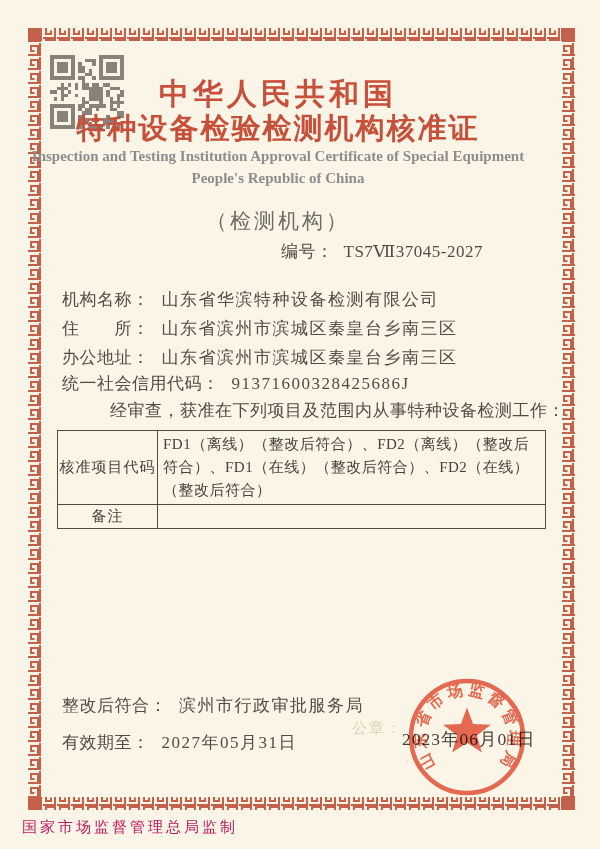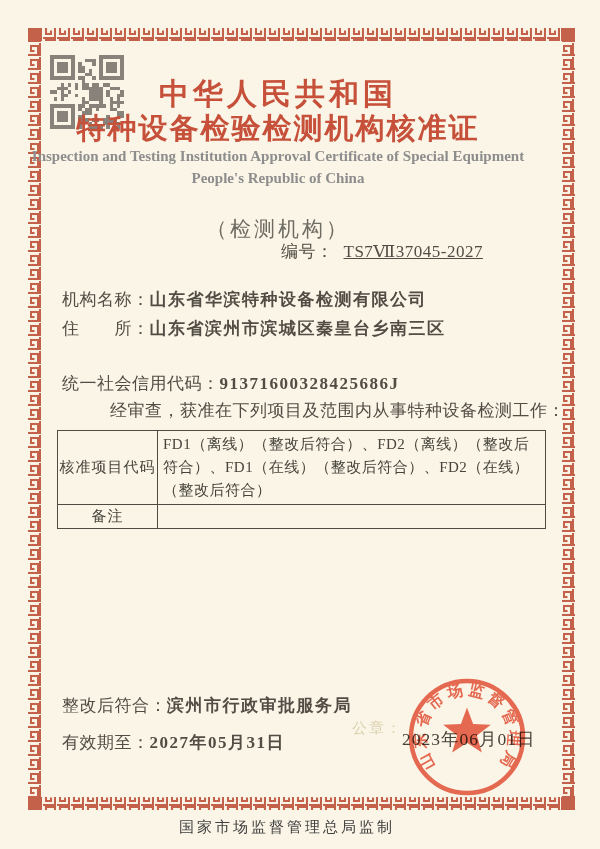--- a/index.html
+++ b/index.html
@@ -21,28 +21,28 @@
     font-weight:bold; color:#c6503a;
   }
   .title1{ top:74px; font-size:30px; letter-spacing:4px; }
   .title2{ top:109px; font-size:29px; letter-spacing:2px; }
   .title-en{
     font-weight:bold; color:#8d8d8d; font-size:15px;
     font-family:"Liberation Serif","DejaVu Serif",serif;
   }
   .en1{ top:148px; }
   .en2{ top:170px; }
-  .category{ top:207px; font-size:21px; color:#6e6c63; letter-spacing:3px;margin-top:8px; }
+  .category{ top:207px; font-size:21px; color:#6e6c63; letter-spacing:3px; }
 
   .cert-no{ left:281px; top:240px; font-size:17px; color:#514d44; letter-spacing:.5px;}
-  .cert-no .num{ margin-left:10px;text-decoration:underline; }
+  .cert-no .num{ margin-left:10px; }
 
   .field-row{ left:62px; font-size:17px; color:#514d44; white-space:nowrap; }
   .field-row .lbl{ display:inline-block; letter-spacing:.5px; }
-  .field-row .val{ letter-spacing:1.5px;font-weight:bold; }
+  .field-row .val{ margin-left:12px; letter-spacing:1.5px; }
   .fr0{ top:288px; } .fr1{ top:317px; } .fr2{ top:346px; } .fr3{ top:372px; }
 
   .statement{ left:110px; top:399px; font-size:17px; color:#514d44; letter-spacing:.5px; }
 
   table.approval{
     position:absolute; left:57px; top:430px; width:489px;
     border-collapse:collapse; table-layout:fixed;
   }
   table.approval td{
     border:1.4px solid #4f4b42; color:#46433b;
@@ -53,22 +53,22 @@
   tr.r1 td{ height:55px; }
   tr.r2 td{ height:22px; }
 
   .bot0{ top:694px; } .bot1{ top:731px; }
   .seal-label{ left:352px; top:719px; font-size:15px; color:#d6cba6; opacity:.85; letter-spacing:2px; }
   .issue-date{ left:402px; top:727px; font-size:17.5px; color:#45423a; letter-spacing:1px; z-index:2; }
 
   .seal-wrap{ left:393px; top:663px; width:150px; height:150px; z-index:3;
               mix-blend-mode:multiply; opacity:.92; }
 
-  .page-footer{ top:818px; left:22px; width:530px; text-align:center;
-    font-size:15px; color:#404040; letter-spacing:3px;
+  .page-footer{ top:818px; left:22px; width:530px; 
+    font-size:15px; color:#be185d; letter-spacing:3px;
     font-family:"Liberation Sans","DejaVu Sans",sans-serif; }
 
   .qr{ left:50px; top:55px; width:74px; height:74px; }
   .border-svg{ left:0; top:0; width:600px; height:849px; pointer-events:none; }
 </style>
 </head>
 <body>
 
 <div class="page">
 
@@ -232,20 +232,23 @@
   <div class="abs cert-no">
     <span class="lbl">编号：</span><span class="num">TS7Ⅶ37045-2027</span>
   </div>
 
   <div class="abs field-row fr0">
     <span class="lbl">机构名称：</span><span class="val">山东省华滨特种设备检测有限公司</span>
   </div>
   <div class="abs field-row fr1">
     <span class="lbl">住　　所：</span><span class="val">山东省滨州市滨城区秦皇台乡南三区</span>
   </div>
+  <div class="abs field-row fr2">
+    <span class="lbl">办公地址：</span><span class="val">山东省滨州市滨城区秦皇台乡南三区</span>
+  </div>
   <div class="abs field-row fr3">
     <span class="lbl">统一社会信用代码：</span><span class="val">91371600328425686J</span>
   </div>
 
   <div class="abs statement">经审查，获准在下列项目及范围内从事特种设备检测工作：</div>
 
   <table class="approval">
     <tbody>
       <tr class="r1">
         <td class="hdr">核准项目代码</td>

